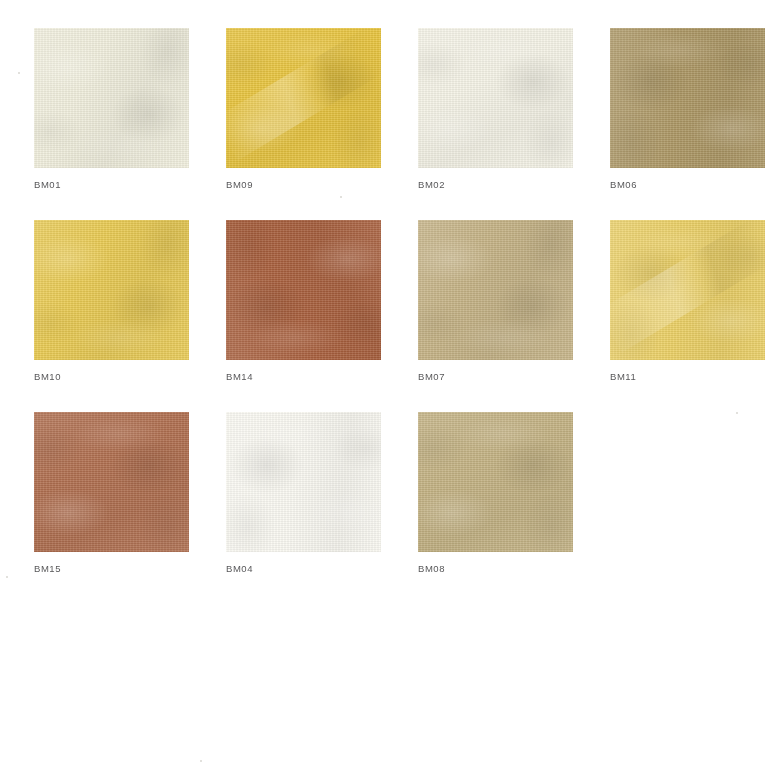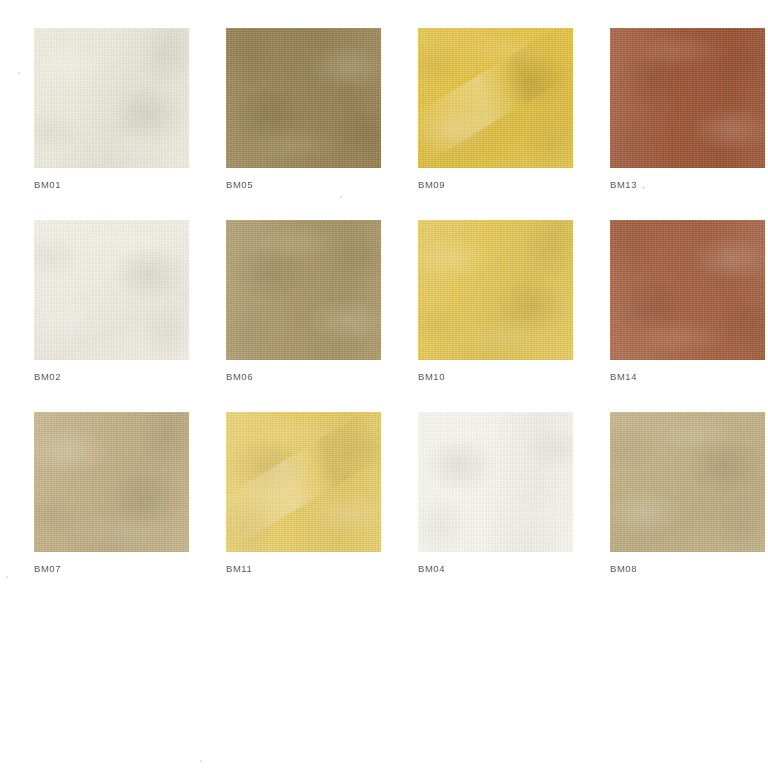--- a/index.html
+++ b/index.html
@@ -169,48 +169,30 @@
       <div class="swatch-cell">
         <div class="swatch-chip v0" style="background-color: rgb(241, 239, 222);">
           <div class="tex-weave-h"></div>
           <div class="tex-weave-v"></div>
           <div class="tex-mottle"></div>
           <div class="tex-sheen"></div>
         </div>
         <div class="swatch-label"><span>BM01</span></div>
       </div>
       <div class="swatch-cell">
-        <div class="swatch-chip v1" style="background-color: rgb(154, 131, 80);">
-          <div class="tex-weave-h"></div>
-          <div class="tex-weave-v"></div>
-          <div class="tex-mottle"></div>
-          <div class="tex-sheen"></div>
-        </div>
-        <div class="swatch-label"><span>BM05</span></div>
-      </div>
-      <div class="swatch-cell">
         <div class="swatch-chip v2 crease-steep" style="background-color: rgb(232, 196, 63);">
           <div class="tex-weave-h"></div>
           <div class="tex-weave-v"></div>
           <div class="tex-mottle"></div>
           <div class="tex-sheen"></div>
           <div class="tex-crease"></div>
         </div>
         <div class="swatch-label"><span>BM09</span></div>
       </div>
       <div class="swatch-cell">
-        <div class="swatch-chip v3" style="background-color: rgb(160, 82, 47);">
-          <div class="tex-weave-h"></div>
-          <div class="tex-weave-v"></div>
-          <div class="tex-mottle"></div>
-          <div class="tex-sheen"></div>
-        </div>
-        <div class="swatch-label"><span>BM13</span><span class="label-mark">.</span></div>
-      </div>
-      <div class="swatch-cell">
         <div class="swatch-chip v2" style="background-color: rgb(245, 243, 231);">
           <div class="tex-weave-h"></div>
           <div class="tex-weave-v"></div>
           <div class="tex-mottle"></div>
           <div class="tex-sheen"></div>
         </div>
         <div class="swatch-label"><span>BM02</span></div>
       </div>
       <div class="swatch-cell">
         <div class="swatch-chip v3" style="background-color: rgb(172, 151, 100);">
@@ -250,20 +232,29 @@
       </div>
       <div class="swatch-cell">
         <div class="swatch-chip v3 crease-steep" style="background-color: rgb(235, 208, 101);">
           <div class="tex-weave-h"></div>
           <div class="tex-weave-v"></div>
           <div class="tex-mottle"></div>
           <div class="tex-sheen"></div>
           <div class="tex-crease"></div>
         </div>
         <div class="swatch-label"><span>BM11</span></div>
+      </div>
+      <div class="swatch-cell">
+        <div class="swatch-chip v2" style="background-color: rgb(176, 111, 79);">
+          <div class="tex-weave-h"></div>
+          <div class="tex-weave-v"></div>
+          <div class="tex-mottle"></div>
+          <div class="tex-sheen"></div>
+        </div>
+        <div class="swatch-label"><span>BM15</span></div>
       </div>
       <div class="swatch-cell">
         <div class="swatch-chip v3" style="background-color: rgb(250, 249, 242);">
           <div class="tex-weave-h"></div>
           <div class="tex-weave-v"></div>
           <div class="tex-mottle"></div>
           <div class="tex-sheen"></div>
         </div>
         <div class="swatch-label"><span>BM04</span></div>
       </div>

